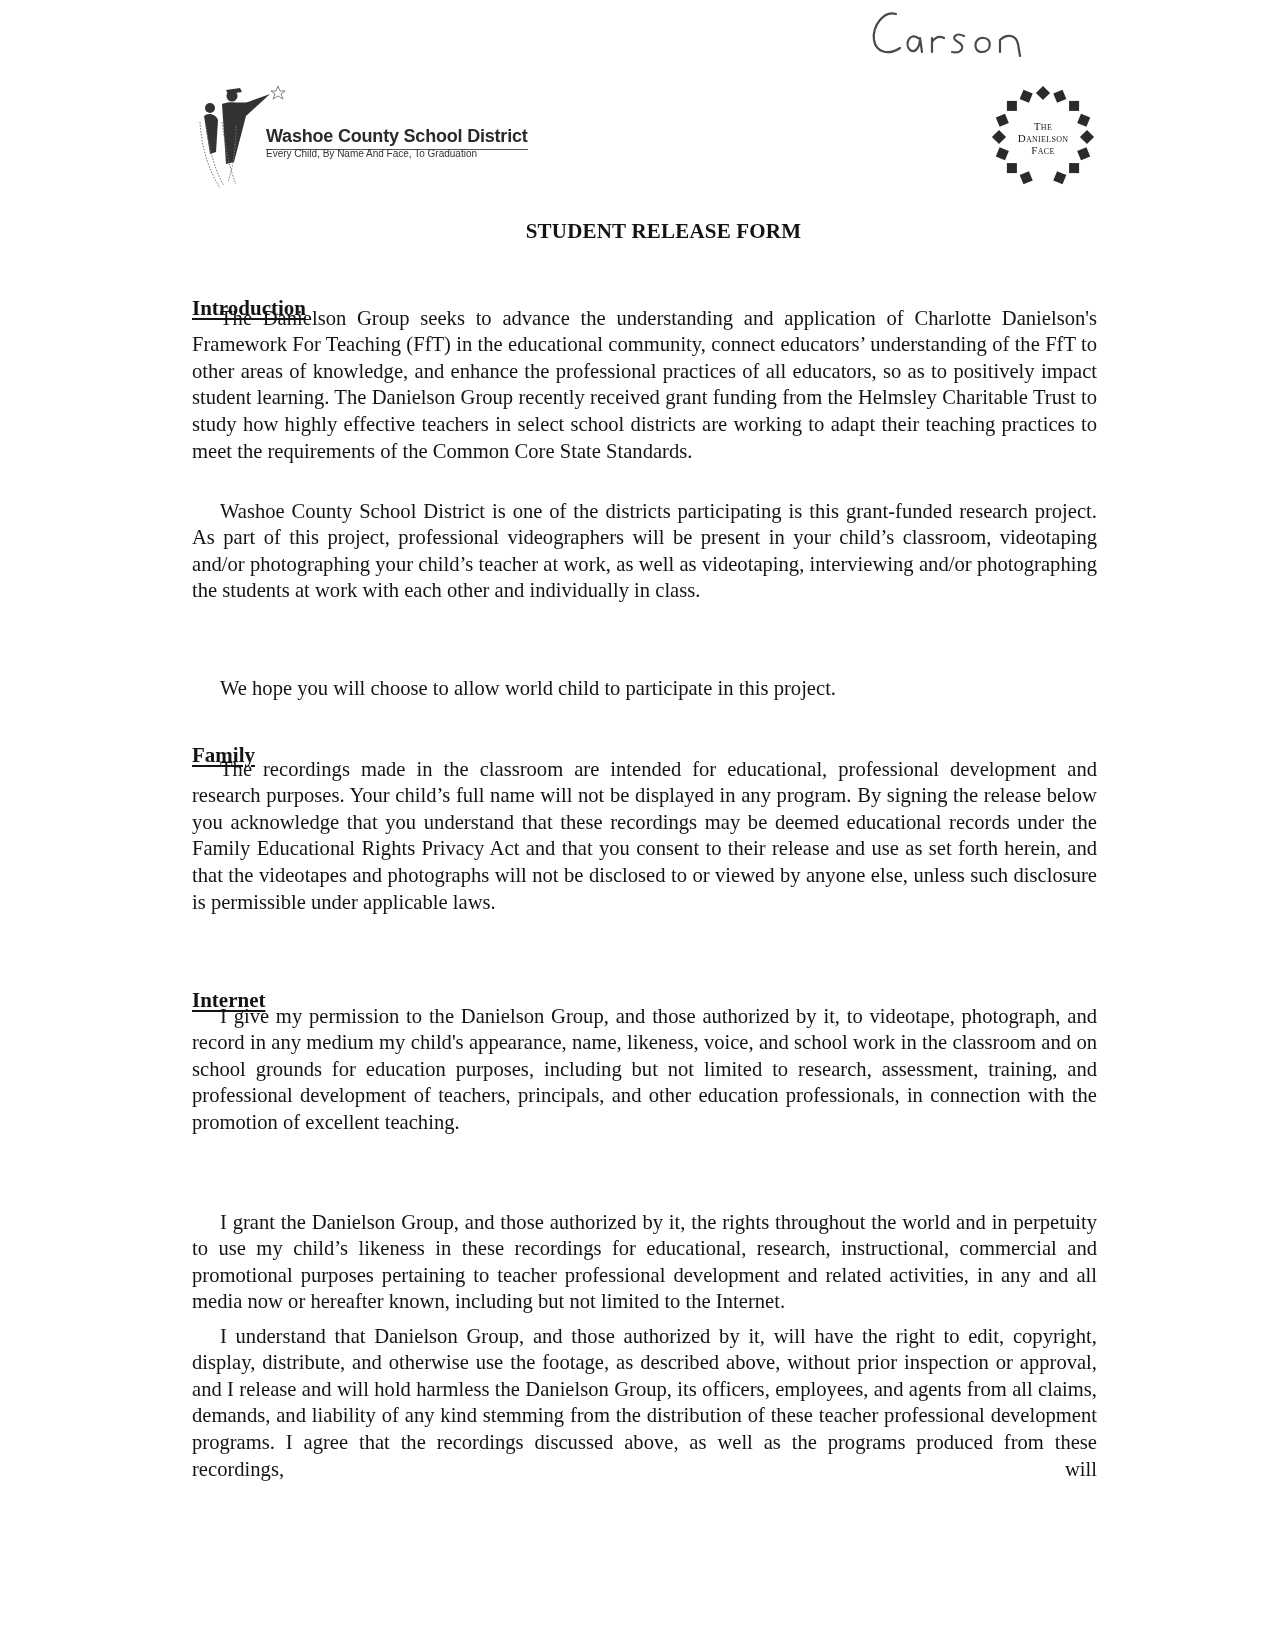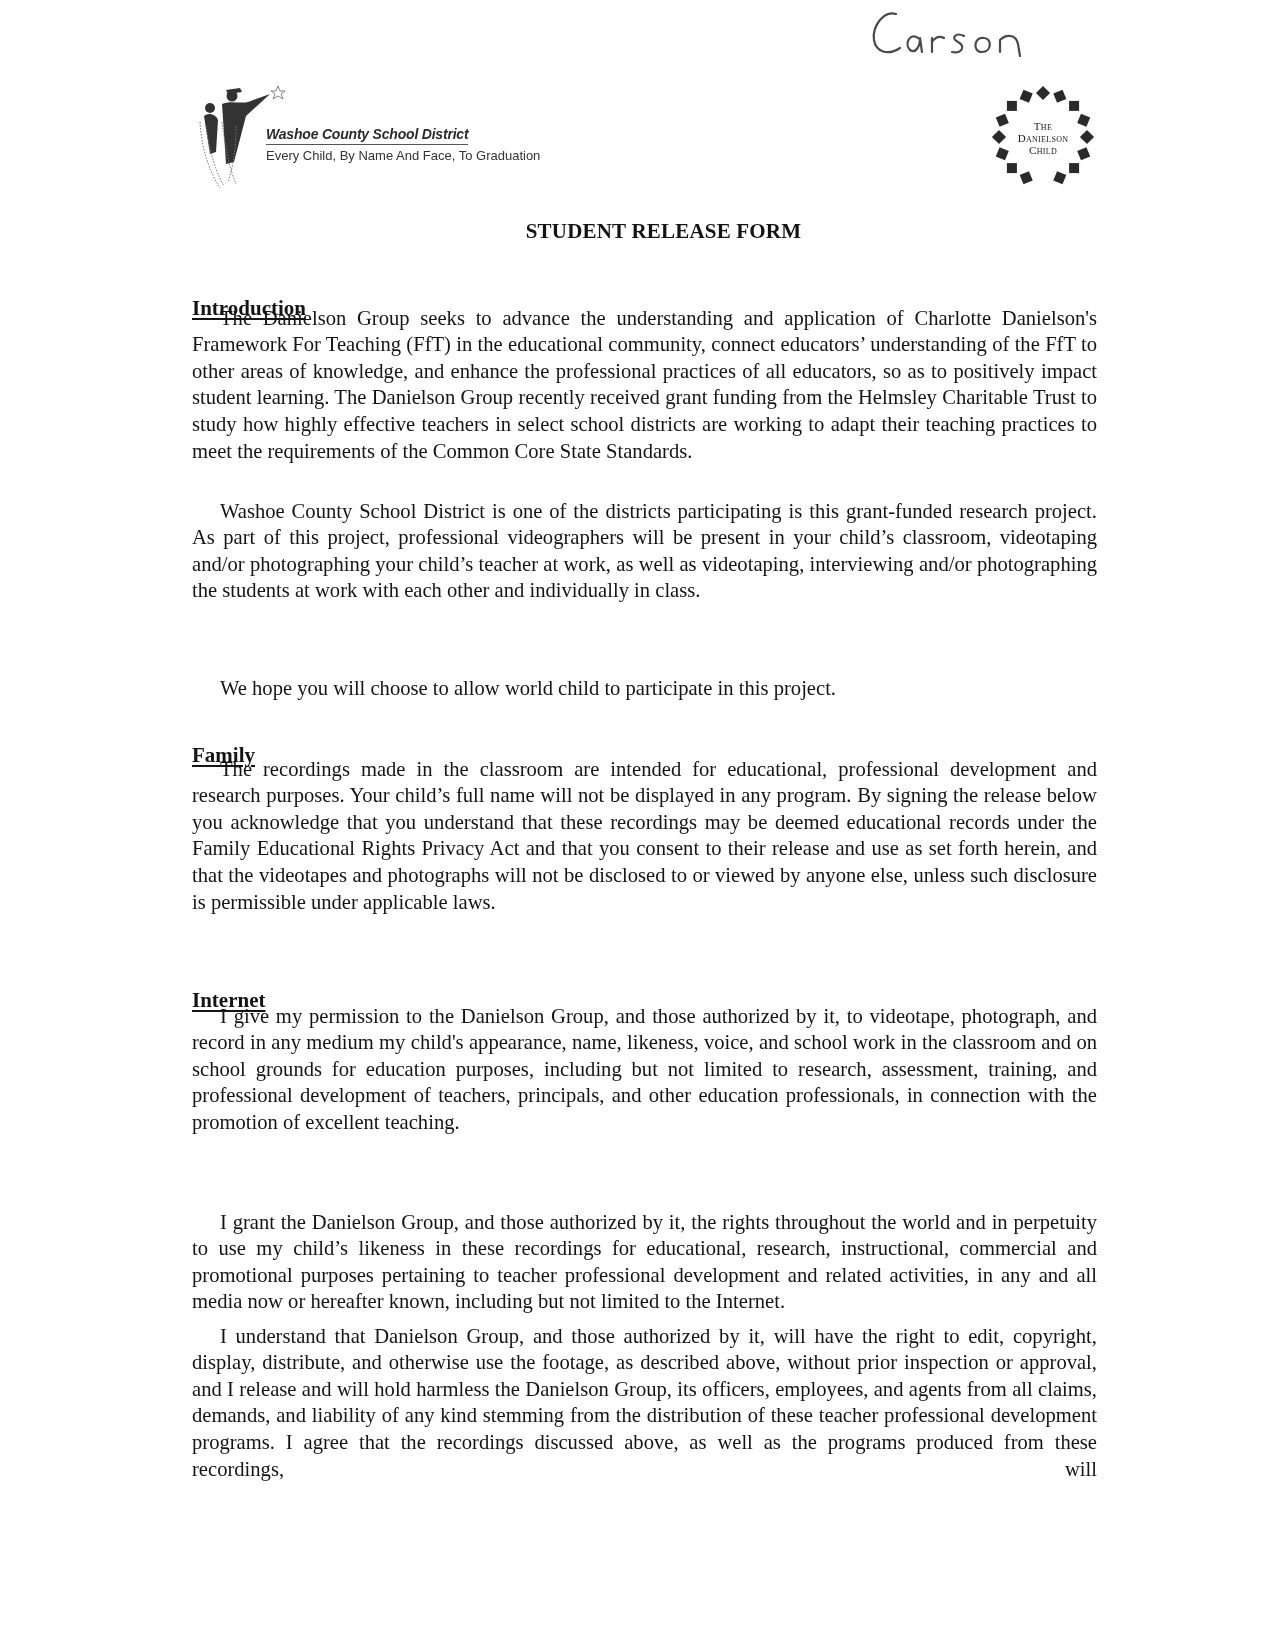--- a/index.html
+++ b/index.html
@@ -2,24 +2,24 @@
 <html><head>
 <meta charset="utf-8">
 <style>
   html, body { margin: 0; padding: 0; background: #ffffff; }
   body { width: 1275px; height: 1650px; position: relative; overflow: hidden;
          font-family: "Liberation Serif", "DejaVu Serif", serif; color: #141414; }
   .abs { position: absolute; }
   .handwriting { left: 866px; top: 4px; width: 170px; height: 62px; }
   .washoe-logo { left: 196px; top: 82px; width: 260px; height: 112px; }
   .washoe-name { position: absolute; left: 70px; top: 44px; font-family: "Liberation Sans", "DejaVu Sans", sans-serif;
-                 font-style: italic; font-weight: bold; font-size: 14px; color: #2a2a2a; letter-spacing: -0.2px;
+                 font-weight: bold; font-size: 18px; color: #2a2a2a; letter-spacing: -0.2px;
                  border-bottom: 1px solid #555; padding-bottom: 2px; white-space: nowrap; }
   .washoe-tag { position: absolute; left: 70px; top: 66px; font-family: "Liberation Sans", "DejaVu Sans", sans-serif;
-                font-size: 13px; color: #333; white-space: nowrap; }
+                font-size: 10px; color: #333; white-space: nowrap; }
   .danielson-logo { left: 990px; top: 84px; width: 106px; height: 106px; }
   .dg-text { position: absolute; left: 0; width: 106px; text-align: center; font-family: "Liberation Serif", "DejaVu Serif", serif;
              font-size: 11px; line-height: 12px; top: 36px; color: #1a1a1a; font-variant: small-caps; letter-spacing: 0.3px; }
   .title { left: 0; width: 1275px; top: 219px; text-align: center; font-weight: bold; font-size: 21px;
            letter-spacing: 0.2px; padding-left: 12px; box-sizing: border-box; margin-left: 20px; }
   .heading { left: 192px; font-weight: bold; font-size: 21px; text-decoration: underline;
              text-underline-offset: 3px; text-decoration-thickness: 1.5px; margin-top: 25px; }
   .para { left: 192px; width: 905px; font-size: 20.6px; line-height: 26.6px; text-align: justify;
           text-indent: 28px; }
   .para.last-left { text-align-last: left; }
@@ -78,21 +78,21 @@
       <rect x="-5" y="-5" width="10" height="10" fill="#2a2a2a" transform="translate(21.9,84.1) rotate(180.0)"></rect>
       <rect x="-5" y="-5" width="10" height="10" fill="#2a2a2a" transform="translate(12.3,69.8) rotate(202.5)"></rect>
       <rect x="-5" y="-5" width="10" height="10" fill="#2a2a2a" transform="translate(9.0,53.0) rotate(225.0)"></rect>
       <rect x="-5" y="-5" width="10" height="10" fill="#2a2a2a" transform="translate(12.3,36.2) rotate(247.5)"></rect>
       <rect x="-5" y="-5" width="10" height="10" fill="#2a2a2a" transform="translate(21.9,21.9) rotate(270.0)"></rect>
       <rect x="-5" y="-5" width="10" height="10" fill="#2a2a2a" transform="translate(36.2,12.3) rotate(292.5)"></rect>
     </svg>
   <div class="dg-text">
     <div>The</div>
     <div>Danielson</div>
-    <div>Child</div>
+    <div>Face</div>
   </div>
 </div>
 
 <div class="abs title">STUDENT RELEASE FORM</div>
 
 <div class="abs heading" style="top:271px">Introduction</div>
 <p class="abs para last-left" style="top:284px">The Danielson Group seeks to advance the understanding and application of Charlotte Danielson's Framework For Teaching (FfT) in the educational community, connect educators’ understanding of the FfT to other areas of knowledge, and enhance the professional practices of all educators, so as to positively impact student learning. The Danielson Group recently received grant funding from the Helmsley Charitable Trust to study how highly effective teachers in select school districts are working to adapt their teaching practices to meet the requirements of the Common Core State Standards.</p>
 <p class="abs para last-left" style="top:477px">Washoe County School District is one of the districts participating is this grant-funded research project. As part of this project, professional videographers will be present in your child’s classroom, videotaping and/or photographing your child’s teacher at work, as well as videotaping, interviewing and/or photographing the students at work with each other and individually in class.</p>
 <p class="abs para last-left" style="top:654px">We hope you will choose to allow world child to participate in this project.</p>
 

